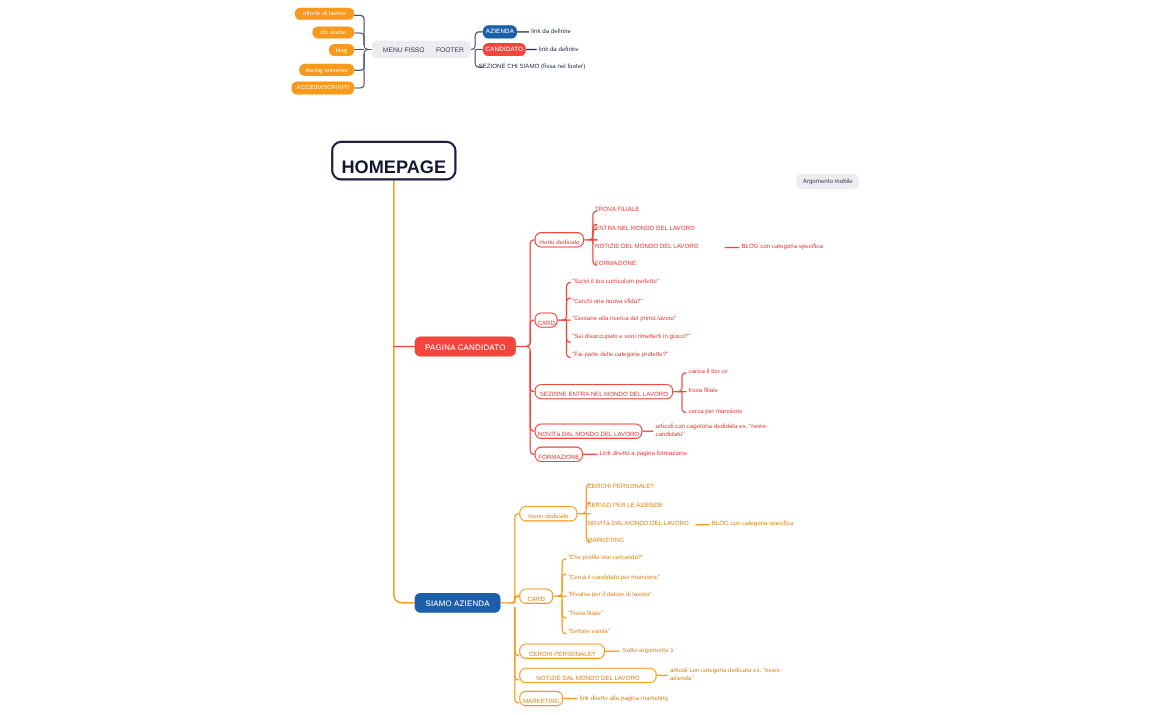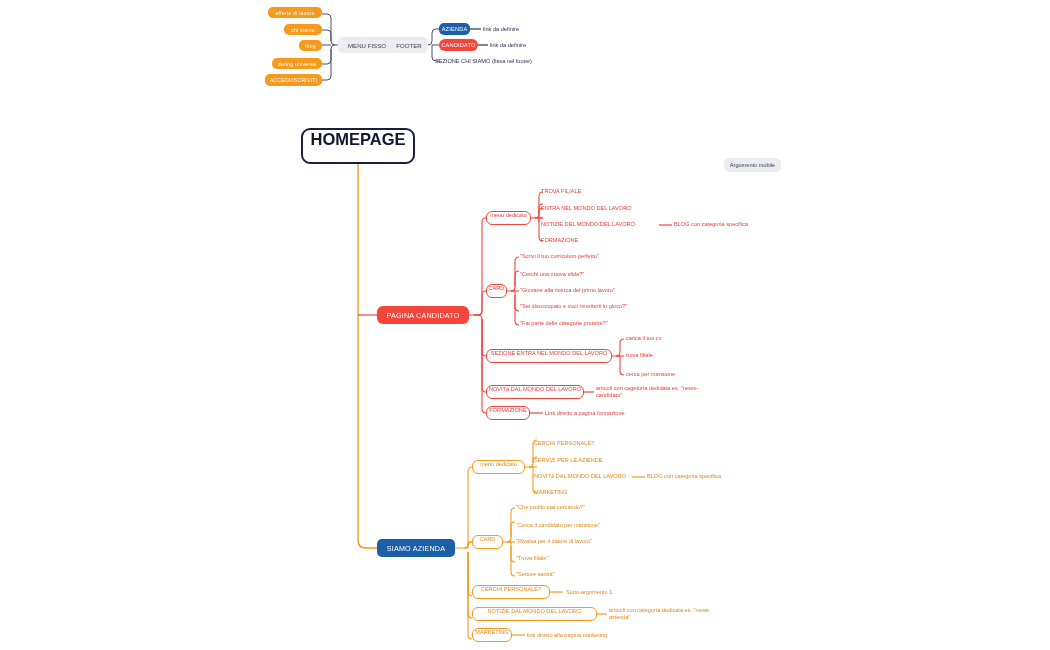--- a/index.html
+++ b/index.html
@@ -18,33 +18,33 @@
 
   
   .pill{
     border-radius:5px;
     color:#ffffff;
     text-align:center;
     display:flex;align-items:center;justify-content:center;
     letter-spacing:.2px;
   }
   .pill.orange{background:#F7991C;}
-  .pill.red{background:#F4453C;border-radius:6px;}
+  .pill.red{background:#F4453C;}
   .pill.blue{background:#1B5FA8;}
 
   
   .grey{
     background:#ECECF1;color:#3a3f55;border-radius:5px;
     display:flex;align-items:center;justify-content:center;
   }
 
   
   .outline{
     background:#ffffff;border-radius:6px;
-    display:flex;align-items:flex-start;justify-content:center;
+    display:flex;align-items:flex-end;justify-content:center;
     box-sizing:border-box;
   }
   .outline.red{border:1.1px solid #F4453C;color:#E8403A;}
   .outline.orange{border:1.1px solid #F7991C;color:#E2871A;}
   .outline.dark{border:2px solid #1b1f3b;color:#121631;border-radius:9px;}
 
   
   .leaf{position:absolute;white-space:nowrap;line-height:1.25;}
   .leaf.red{color:#E8403A;}
   .leaf.orange{color:#E2871A;}

